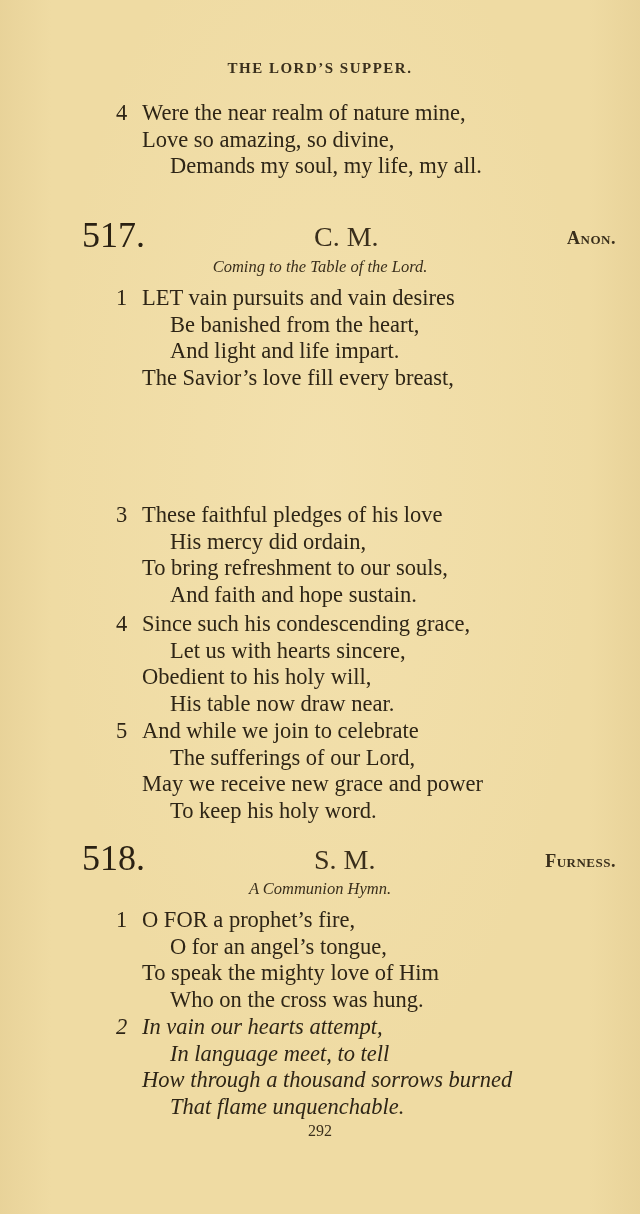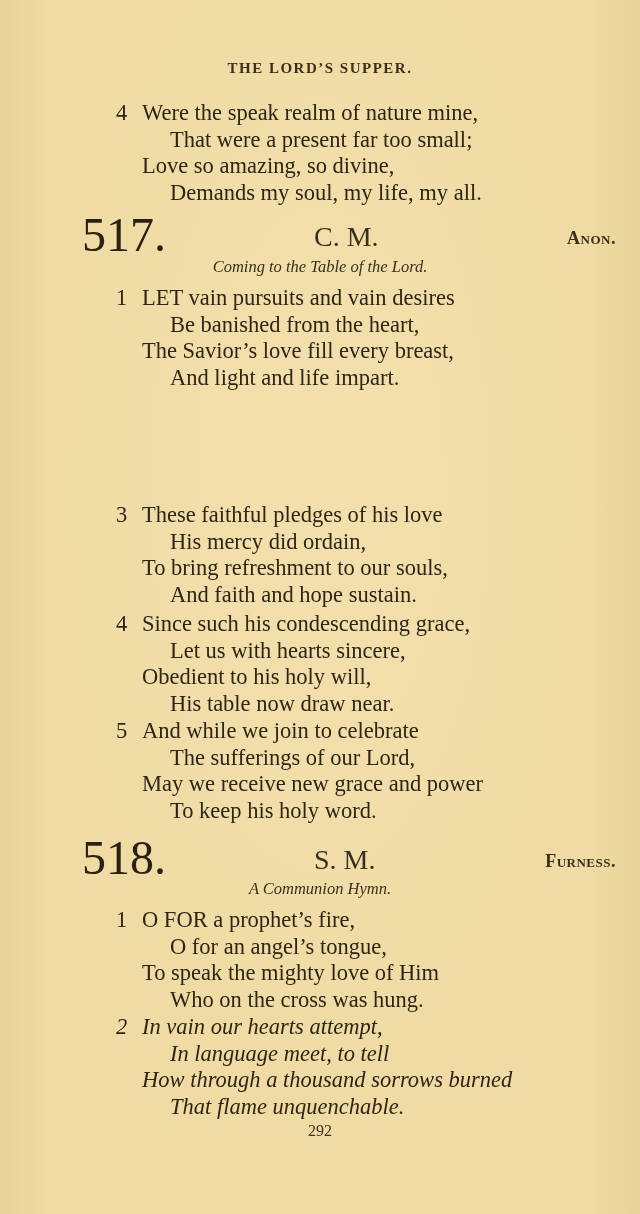--- a/index.html
+++ b/index.html
@@ -59,21 +59,21 @@
       position: absolute;
       left: 82px;
       width: 534px;
       height: 50px;
     }
     .hymn-number {
       position: absolute;
       left: 0;
       top: 0;
       font-family: "Liberation Serif", serif;
-      font-size: 48px;
+      font-size: 36px;
       line-height: 50px;
       color: #2a2113;
     }
     .meter {
       position: absolute;
       left: 232px;
       top: 12px;
       font-family: "Liberation Serif", serif;
       font-size: 28px;
       line-height: 30px;
@@ -112,38 +112,37 @@
     }
   </style>
 </head>
 <body>
 
 <div class="page">
 
   <div class="running-head">THE LORD’S SUPPER.</div>
 
   <div class="stanza" style="top: 100px;">
-    <div class="line first"><span class="num">4</span><span>Were the speak realm of nature mine,</span></div>
-    <div class="line indent">That were a present far too small;</div>
+    <div class="line first"><span class="num">4</span><span>Were the near realm of nature mine,</span></div>
     <div class="line odd">Love so amazing, so divine,</div>
     <div class="line indent">Demands my soul, my life, my all.</div>
   </div>
 
   <div class="hymn-header" style="top: 210px;">
     <span class="hymn-number">517.</span>
     <span class="meter">C. M.</span>
     <span class="author">Anon.</span>
   </div>
   <div class="subtitle" style="top: 257px;">Coming to the Table of the Lord.</div>
 
   <div class="stanza" style="top: 285px;">
     <div class="line first"><span class="num">1</span><span>LET vain pursuits and vain desires</span></div>
     <div class="line indent">Be banished from the heart,</div>
+    <div class="line indent">And light and life impart.</div>
     <div class="line odd">The Savior’s love fill every breast,</div>
-    <div class="line indent">And light and life impart.</div>
   </div>
 
 
   <div class="stanza" style="top: 502px;">
     <div class="line first"><span class="num">3</span><span>These faithful pledges of his love</span></div>
     <div class="line indent">His mercy did ordain,</div>
     <div class="line odd">To bring refreshment to our souls,</div>
     <div class="line indent">And faith and hope sustain.</div>
   </div>
 

